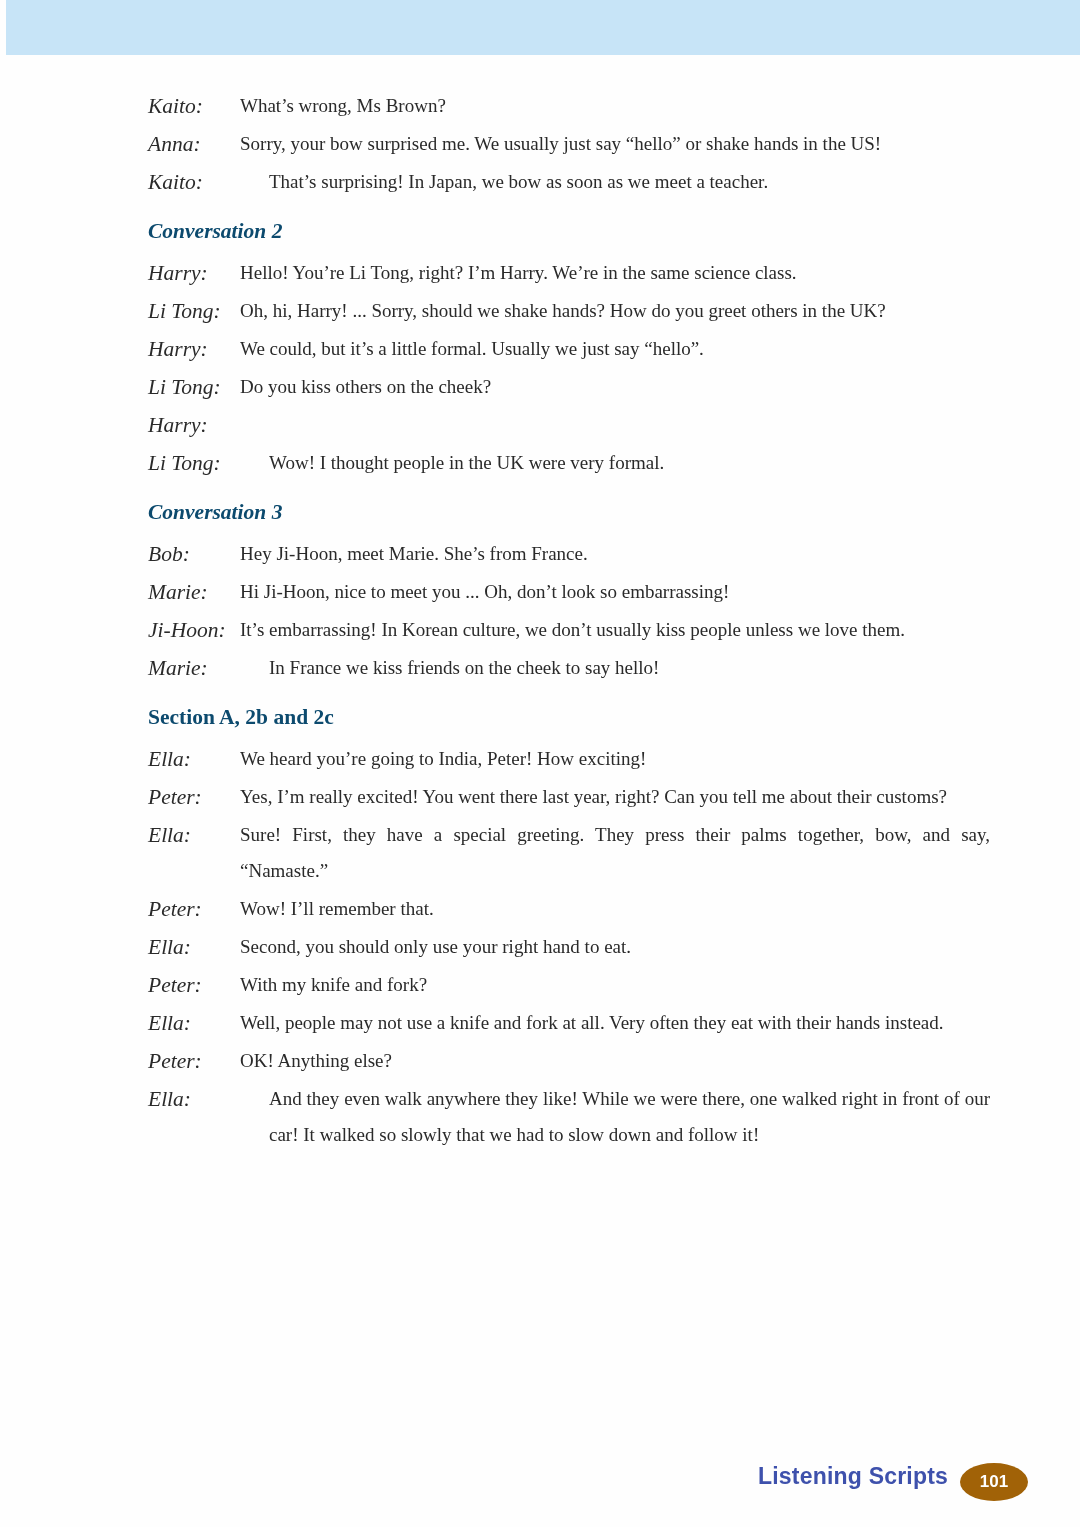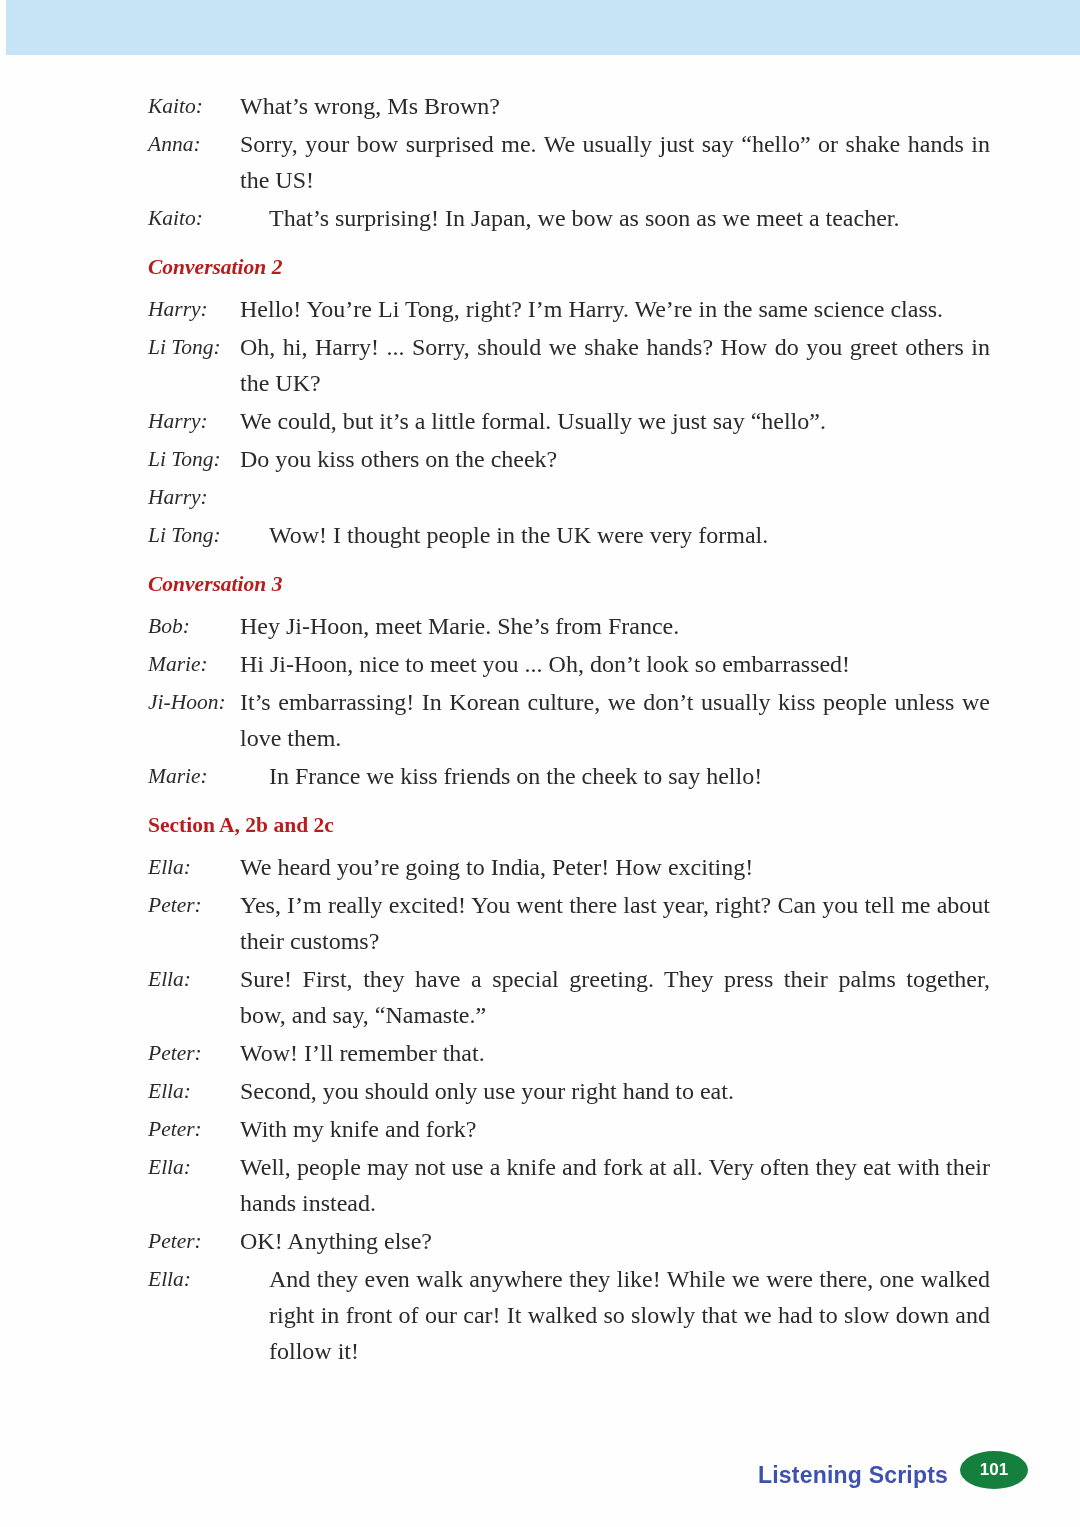--- a/index.html
+++ b/index.html
@@ -25,50 +25,50 @@
     top: 88px;
     left: 148px;
     width: 842px;
   }
   .section-header {
     font-size: 21.5px;
     font-weight: bold;
     line-height: 36px;
     margin-top: 13px;
     margin-bottom: 6px;
-    color: #b91c1c;
+    color: #0c4a6e;
   }
   .section-header.italic { font-style: italic; }
   .section-header.normal { font-style: normal; font-weight: 600; }
   .turn {
     display: flex;
     align-items: flex-start;
     margin-bottom: 2px;
   }
   .speaker {
     flex: 0 0 92px;
     font-style: italic;
     font-size: 21.5px;
     line-height: 36px;
     color: #2a2a2a;
   }
   .line {
     flex: 1;
-    font-size: 24px;
+    font-size: 19px;
     line-height: 36px;
     text-align: justify;
     color: #2a2a2a;
   }
   .turn:last-child .line { text-align-last: left; margin-left: 29px; }
   .footer {
     position: absolute;
     right: 52px;
-    bottom: 38px;
+    bottom: 26px;
     display: flex;
-    align-items: flex-end;
+    align-items: flex-start;
     gap: 12px;
     font-family: "Liberation Sans", "DejaVu Sans", sans-serif;
   }
   .footer-label {
     font-size: 23px;
     font-weight: bold;
     letter-spacing: 0.2px;
   }
   .page-badge {
     width: 68px;
@@ -130,21 +130,21 @@
         </div>
       </section>
       <section>
         <div class="section-header italic">Conversation 3</div>
         <div class="turn">
           <span class="speaker">Bob:</span>
           <span class="line">Hey Ji-Hoon, meet Marie. She’s from France.</span>
         </div>
         <div class="turn">
           <span class="speaker">Marie:</span>
-          <span class="line">Hi Ji-Hoon, nice to meet you ... Oh, don’t look so embarrassed!</span>
+          <span class="line">Hi Ji-Hoon, nice to meet you ... Oh, don’t look so embarrassing!</span>
         </div>
         <div class="turn">
           <span class="speaker">Ji-Hoon:</span>
           <span class="line">It’s embarrassing! In Korean culture, we don’t usually kiss people unless we love them.</span>
         </div>
         <div class="turn">
           <span class="speaker">Marie:</span>
           <span class="line">In France we kiss friends on the cheek to say hello!</span>
         </div>
       </section>
@@ -184,15 +184,15 @@
         </div>
         <div class="turn">
           <span class="speaker">Ella:</span>
           <span class="line">And they even walk anywhere they like! While we were there, one walked right in front of our car! It walked so slowly that we had to slow down and follow it!</span>
         </div>
       </section>
     </div>
 
   <div class="footer">
     <span class="footer-label" style="color: rgb(62, 81, 172);">Listening Scripts</span>
-    <span class="page-badge" style="background: #15803d;">101</span>
+    <span class="page-badge" style="background: #a16207;">101</span>
   </div>
 </div>
 
 </body></html>

